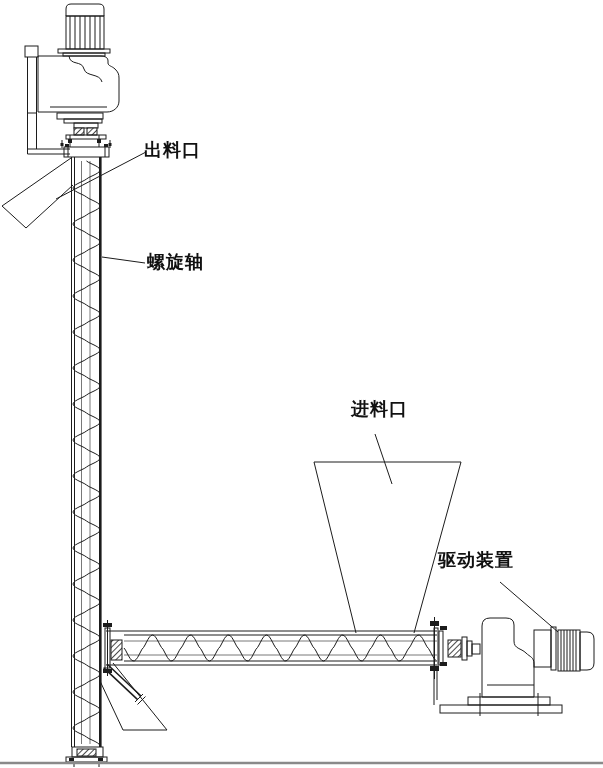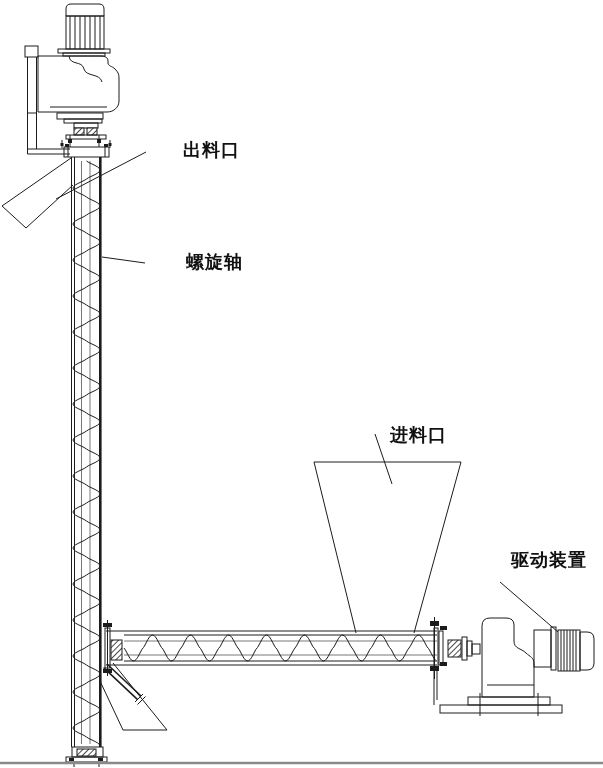--- a/index.html
+++ b/index.html
@@ -7,21 +7,21 @@
          font-family:"Liberation Sans","DejaVu Sans",sans-serif;}
   #art{position:absolute;left:0;top:0;}
   
   #art .s{stroke:var(--line,#1c1c1c);fill:none;stroke-width:1;}
   #art .s2{stroke:var(--line,#1c1c1c);fill:none;stroke-width:1.6;}
   #art .thin{stroke:#555;fill:none;stroke-width:0.8;}
   #art .f{fill:var(--line,#1c1c1c);stroke:none;}
   #art .hatchf{fill:url(#hatch);stroke:var(--line,#1c1c1c);stroke-width:1;}
   #art .ground{stroke:var(--ground,#8a8a8a);stroke-width:2.6;}
   .lbl{position:absolute;font-size:18px;font-weight:bold;color:#111;white-space:nowrap;
-       letter-spacing:1px;line-height:1.1;margin-left:39px;}
+       letter-spacing:1px;line-height:1.1;}
 </style>
 </head>
 <body>
 
 <div id="stage">
 
 <svg id="art" width="603" height="768" viewBox="0 0 603 768">
   <defs>
     <pattern id="hatch" width="4" height="4" patternUnits="userSpaceOnUse" patternTransform="rotate(45)">
       <rect width="4" height="4" fill="#fff"></rect>
@@ -186,16 +186,16 @@
     <line class="s" x1="145" y1="263" x2="102" y2="257"></line>
     <line class="s" x1="375" y1="434" x2="392" y2="484"></line>
     <line class="s" x1="500" y1="582" x2="558" y2="632"></line>
   </g>
 
   <line class="ground" x1="0" y1="763" x2="603" y2="763"></line>
 </svg>
 
 <div class="lbl" style="left:144px;top:141px;">出料口</div>
 <div class="lbl" style="left:147px;top:253px;">螺旋轴</div>
-<div class="lbl" style="left:351px;top:426px;">进料口</div>
-<div class="lbl" style="left:472px;top:551px;">驱动装置</div>
+<div class="lbl" style="left:351px;top:400px;">进料口</div>
+<div class="lbl" style="left:438px;top:551px;">驱动装置</div>
 
 </div>
 
 </body></html>

